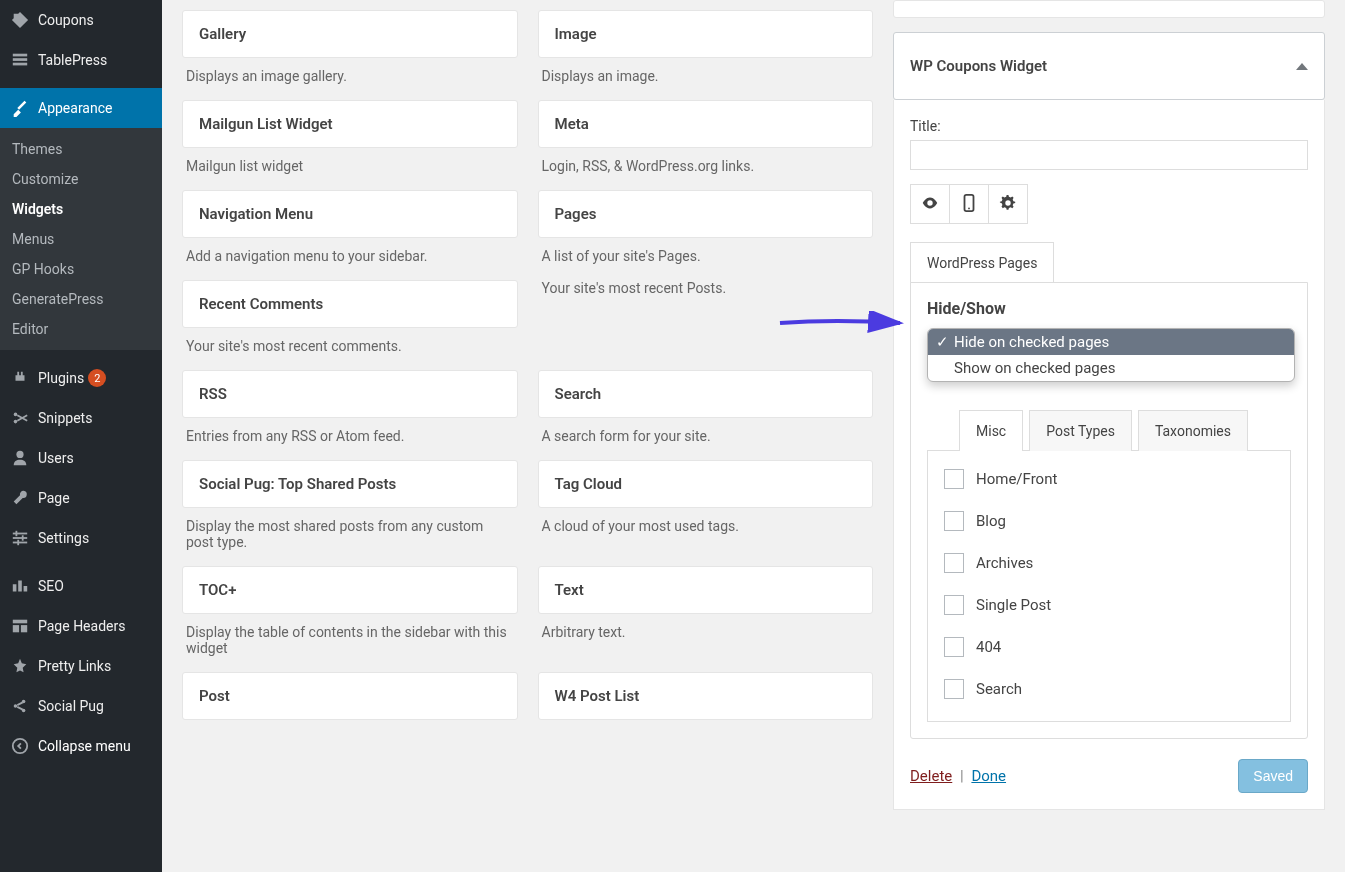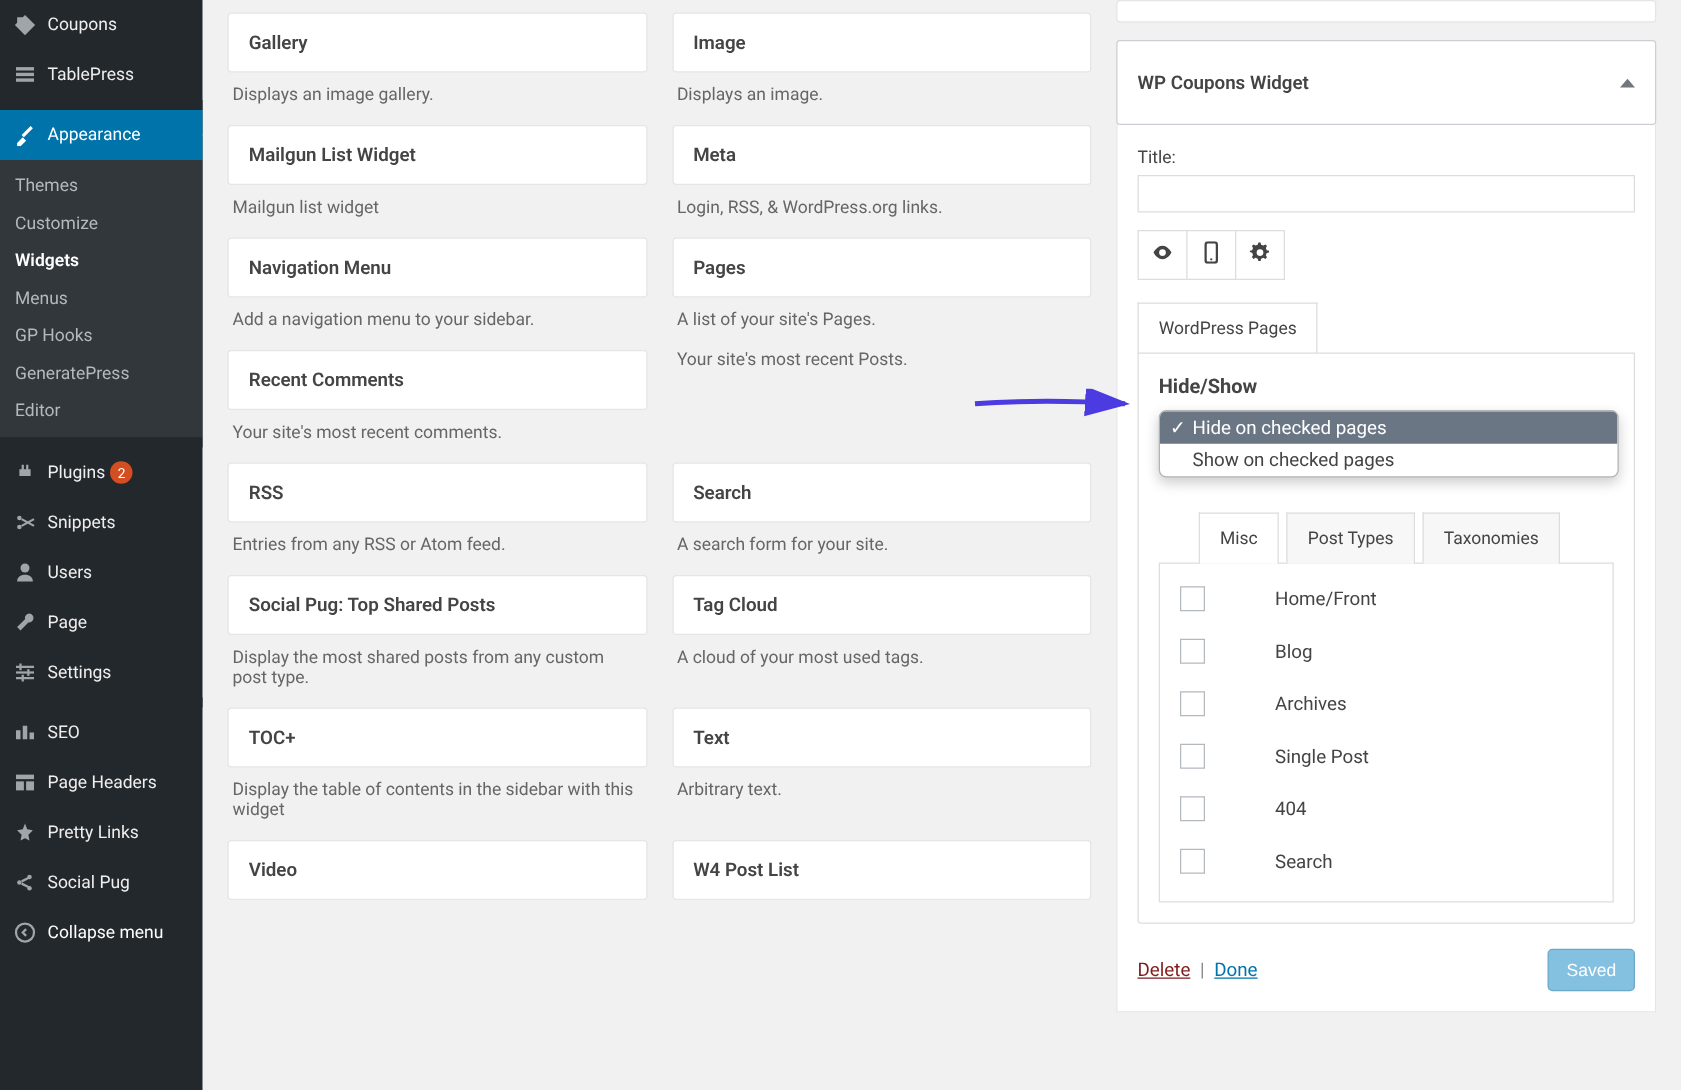--- a/index.html
+++ b/index.html
@@ -45,21 +45,21 @@
   .dropdown-opt.sel { background: #6b7685; color: #fff; }
   .dropdown-opt.sel::before { content: "✓"; position: absolute; left: 8px; }
 
   .inner-tabs { display: flex; margin-top: 54px; margin-left: 32px; }
   .inner-tab { border: 1px solid #ddd; background: #f7f7f7; padding: 12px 16px; margin-right: 6px; font-size: 14px; cursor: pointer; border-bottom: none; }
   .inner-tab.active { background: #fff; }
   .inner-box { border: 1px solid #ddd; background: #fff; padding: 18px 16px; margin-top: -1px; }
   .chk-row { display: flex; align-items: center; margin-bottom: 22px; }
   .chk-row:last-child { margin-bottom: 4px; }
   .chk { width: 20px; height: 20px; border: 1px solid #b4b9be; background: #fff; margin-right: 12px; }
-  .chk-label { font-size: 15px; margin-left: 44px; }
+  .chk-label { font-size: 15px; }
 
   .footer-row { display: flex; align-items: center; justify-content: space-between; margin-top: 20px; }
   .left-links { font-size: 15px; }
   .link-del { color: #7f1d1d; text-decoration: underline; cursor: pointer; }
   .link-done { color: #0073aa; text-decoration: underline; cursor: pointer; }
   .sep-pipe { color: #888; padding: 0 4px; }
   .saved-btn { background: #84c0e0; border: 1px solid #6aa8c8; color: #fff; padding: 8px 14px; border-radius: 4px; font-size: 14px; cursor: default; }
   .rel { position: relative; }
 </style>
 </head>
@@ -256,21 +256,21 @@
           </div>
           <div>
             <div class="widget-box">TOC+</div>
             <div class="widget-desc">Display the table of contents in the sidebar with this widget</div>
           </div>
           <div>
             <div class="widget-box">Text</div>
             <div class="widget-desc">Arbitrary text.</div>
           </div>
           <div>
-            <div class="widget-box">Video</div>
+            <div class="widget-box">Post</div>
           </div>
           <div>
             <div class="widget-box">W4 Post List</div>
           </div>
         </div>
     </div>
 
     <div class="right-col rel">
       <div class="widget-panel" style="height:16px; margin-bottom:14px;"></div>
 

